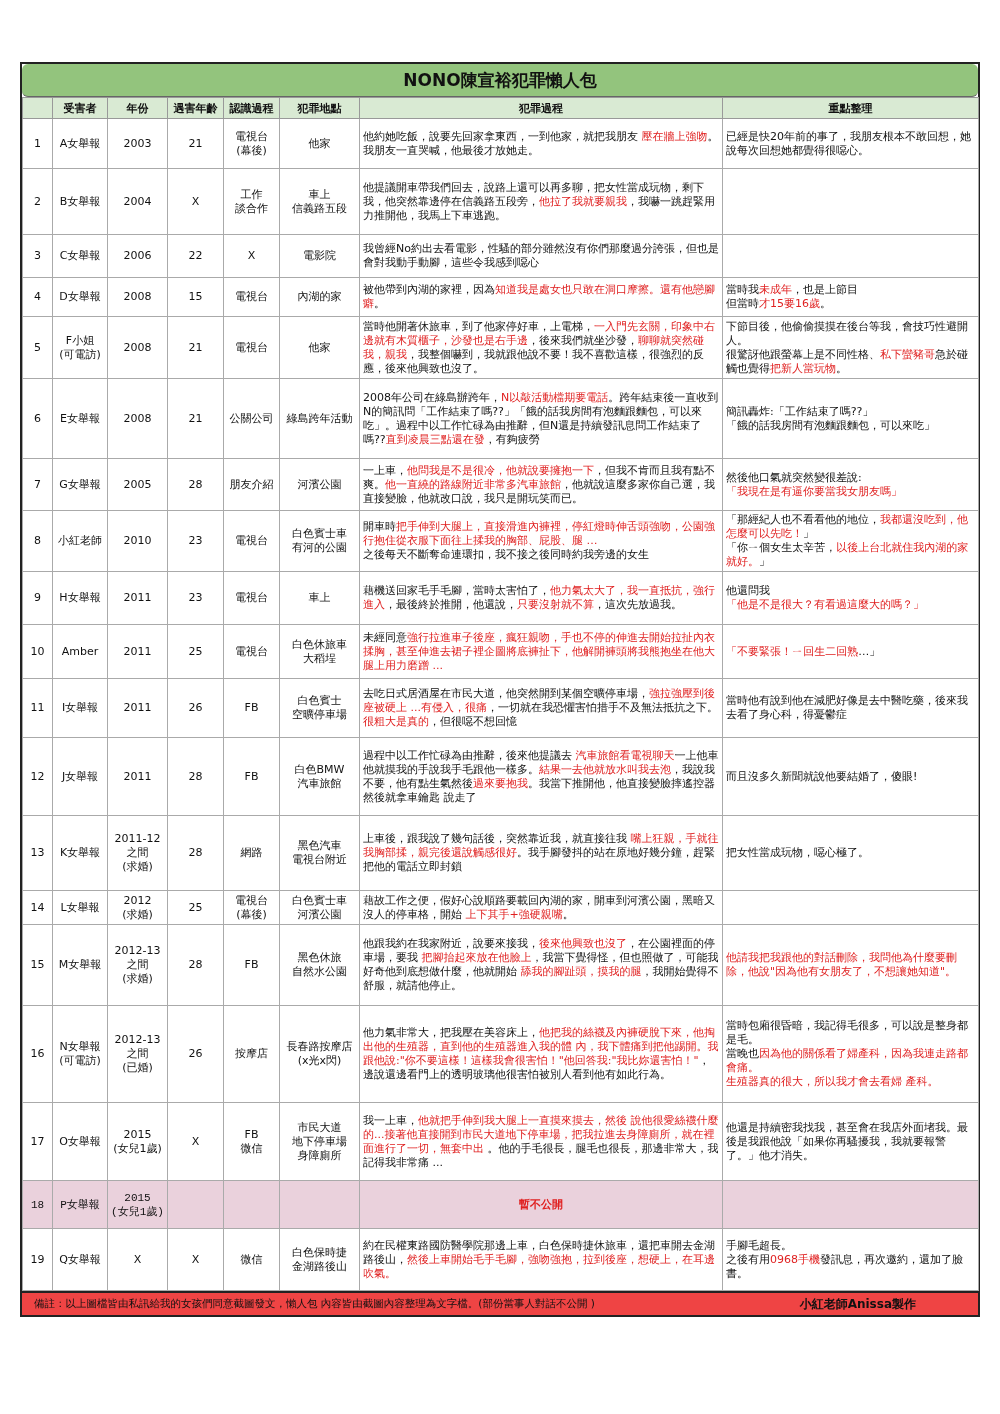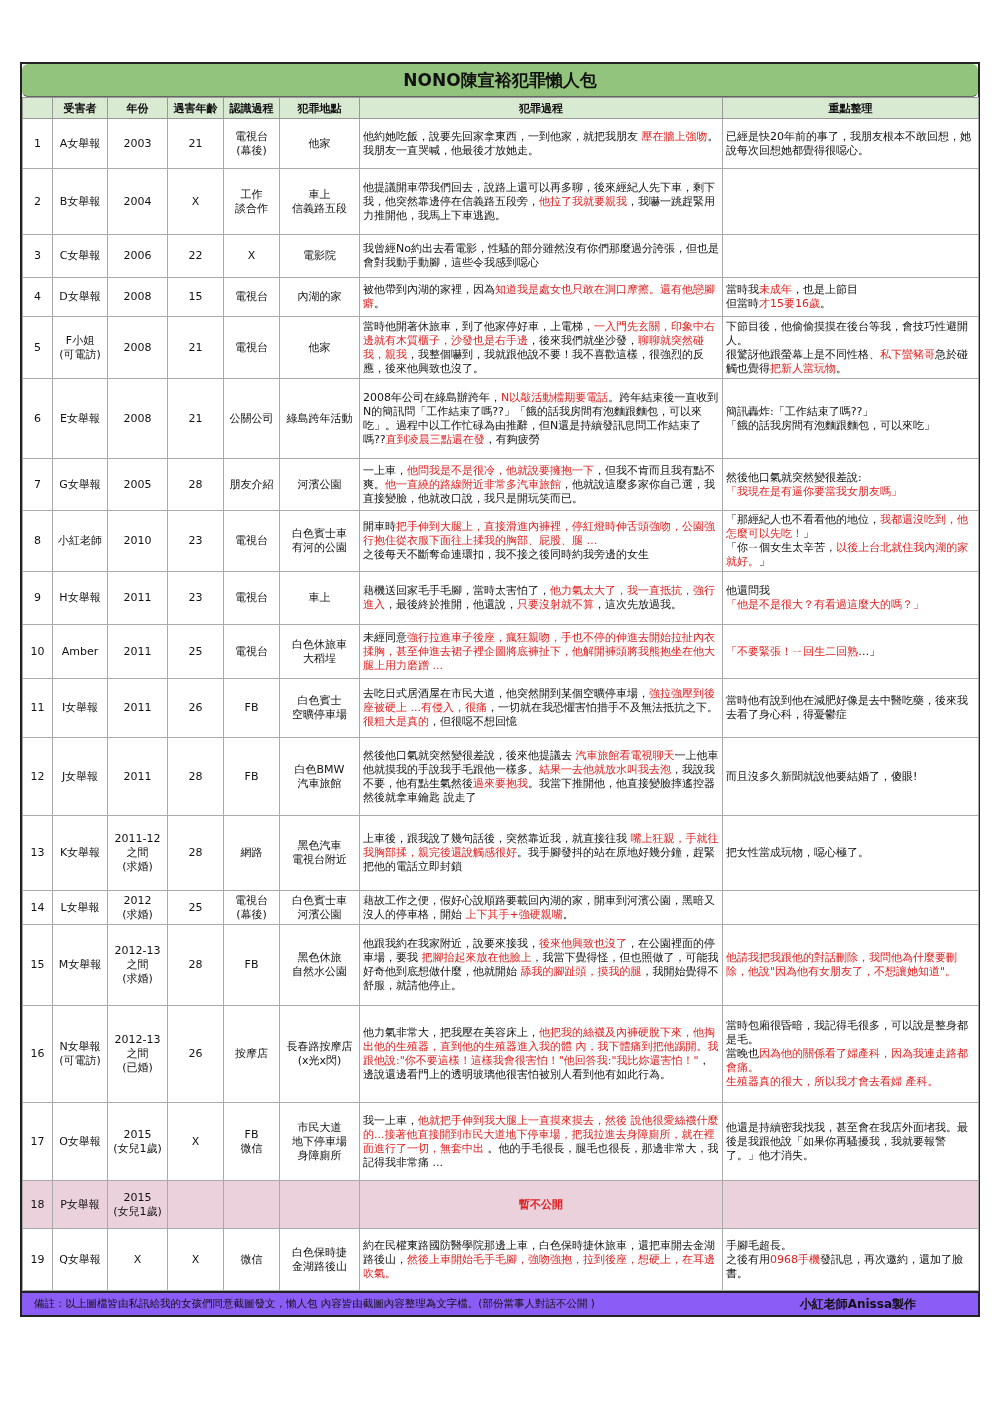--- a/index.html
+++ b/index.html
@@ -6,21 +6,21 @@
   body { width:1000px; height:1414px; position:relative; font-family:"DejaVu Sans", "Liberation Sans", sans-serif; color:#111; }
   .sheet { position:absolute; left:20px; top:62px; width:960px; border:2px solid #222; box-sizing:border-box; }
   .title-bar { height:32px; background:#93c47d; display:flex; align-items:center; justify-content:center; font-weight:bold; font-size:17px; border-bottom:1px solid #666;border-radius:6px; }
   table { border-collapse:collapse; width:100%; table-layout:fixed; }
   th { background:#d9ead3; font-size:11px; font-weight:bold; height:20px; border:1px solid #999; padding:0; }
   td { border:1px solid #aaa; font-size:11px; line-height:14px; padding:2px 3px; vertical-align:middle; }
   td.c { text-align:center; }
   td.txt { text-align:left; }
   .red { color:#e02020; }
   tr.hidden-row td { background:#ead1dc; }
-  .footer { background:#8b5cf6; border-top:2px solid #222; height:22px; display:flex; align-items:center; justify-content:space-between; padding:0 12px; font-size:10.5px; }
+  .footer { background:#ef4444; border-top:2px solid #222; height:22px; display:flex; align-items:center; justify-content:space-between; padding:0 12px; font-size:10.5px; }
   .footer .credit { font-weight:bold; font-size:12px; margin-right:50px; }
   .ml { white-space:pre-line; }
 </style>
 </head>
 <body>
 
 <div class="sheet">
   <div class="title-bar">NONO陳宣裕犯罪懶人包</div>
   <table>
     <colgroup>
@@ -59,21 +59,21 @@
         </tr>
         <tr style="height: 66px;">
           <td class="c ml">2</td>
           <td class="c ml">B女舉報</td>
           <td class="c ml">2004</td>
           <td class="c ml">X</td>
           <td class="c ml">工作
 談合作</td>
           <td class="c ml">車上
 信義路五段</td>
-          <td class="txt ml"><span>他提議開車帶我們回去，說路上還可以再多聊，後來經紀人先下車，剩下我，他突然靠邊停在信義路五段旁，</span><span class="red">他拉了我就要親我</span><span>，我嚇一跳趕緊用力推開他，我馬上下車逃跑。</span></td>
+          <td class="txt ml"><span>他提議開車帶我們回去，說路上還可以再多聊，把女性當成玩物，剩下我，他突然靠邊停在信義路五段旁，</span><span class="red">他拉了我就要親我</span><span>，我嚇一跳趕緊用力推開他，我馬上下車逃跑。</span></td>
           <td class="txt ml"></td>
         </tr>
         <tr style="height: 43px;">
           <td class="c ml">3</td>
           <td class="c ml">C女舉報</td>
           <td class="c ml">2006</td>
           <td class="c ml">22</td>
           <td class="c ml">X</td>
           <td class="c ml">電影院</td>
           <td class="txt ml"><span>我曾經No約出去看電影，性騷的部分雖然沒有你們那麼過分誇張，但也是會對我動手動腳，這些令我感到噁心</span></td>
@@ -171,21 +171,21 @@
           <td class="txt ml"><span>當時他有說到他在減肥好像是去中醫吃藥，後來我去看了身心科，得憂鬱症</span></td>
         </tr>
         <tr style="height: 78px;">
           <td class="c ml">12</td>
           <td class="c ml">J女舉報</td>
           <td class="c ml">2011</td>
           <td class="c ml">28</td>
           <td class="c ml">FB</td>
           <td class="c ml">白色BMW
 汽車旅館</td>
-          <td class="txt ml"><span>然後他口氣就突然變很差說，後來他提議去 </span><span class="red">汽車旅館看電視聊天</span><span>一上他車他就摸我的手說我手毛跟他一樣多。</span><span class="red">結果一去他就放水叫我去泡</span><span>，我說我不要，他有點生氣然後</span><span class="red">過來要抱我</span><span>。我當下推開他，他直接變臉摔遙控器然後就拿車鑰匙 說走了</span></td>
+          <td class="txt ml"><span>過程中以工作忙碌為由推辭，後來他提議去 </span><span class="red">汽車旅館看電視聊天</span><span>一上他車他就摸我的手說我手毛跟他一樣多。</span><span class="red">結果一去他就放水叫我去泡</span><span>，我說我不要，他有點生氣然後</span><span class="red">過來要抱我</span><span>。我當下推開他，他直接變臉摔遙控器然後就拿車鑰匙 說走了</span></td>
           <td class="txt ml"><span>而且沒多久新聞就說他要結婚了，傻眼!</span></td>
         </tr>
         <tr style="height: 75px;">
           <td class="c ml">13</td>
           <td class="c ml">K女舉報</td>
           <td class="c ml">2011-12
 之間
 (求婚)</td>
           <td class="c ml">28</td>
           <td class="c ml">網路</td>
@@ -243,21 +243,21 @@
 (女兒1歲)</td>
           <td class="c ml">X</td>
           <td class="c ml">FB
 微信</td>
           <td class="c ml">市民大道
 地下停車場
 身障廁所</td>
           <td class="txt ml"><span>我一上車，</span><span class="red">他就把手伸到我大腿上一直摸來摸去，然後 說他很愛絲襪什麼的...接著他直接開到市民大道地下停車場，把我拉進去身障廁所，就在裡面進行了一切，無套中出</span><span> 。他的手毛很長，腿毛也很長，那邊非常大，我記得我非常痛 ...</span></td>
           <td class="txt ml"><span>他還是持續密我找我，甚至會在我店外面堵我。最後是我跟他說「如果你再騷擾我，我就要報警了。」他才消失。</span></td>
         </tr>
-        <tr class="hidden-row" style="height: 48px;">
+        <tr class="hidden-row" style="height: 48px; font-family: Liberation Mono, monospace;">
           <td class="c ml">18</td>
           <td class="c ml">P女舉報</td>
           <td class="c ml">2015
 (女兒1歲)</td>
           <td class="c ml"></td>
           <td class="c ml"></td>
           <td class="c ml"></td>
           <td class="txt ml" style="text-align: center;"><span class="red" style="font-weight: bold; margin-top: 32px;">暫不公開</span></td>
           <td class="txt ml"></td>
         </tr>

